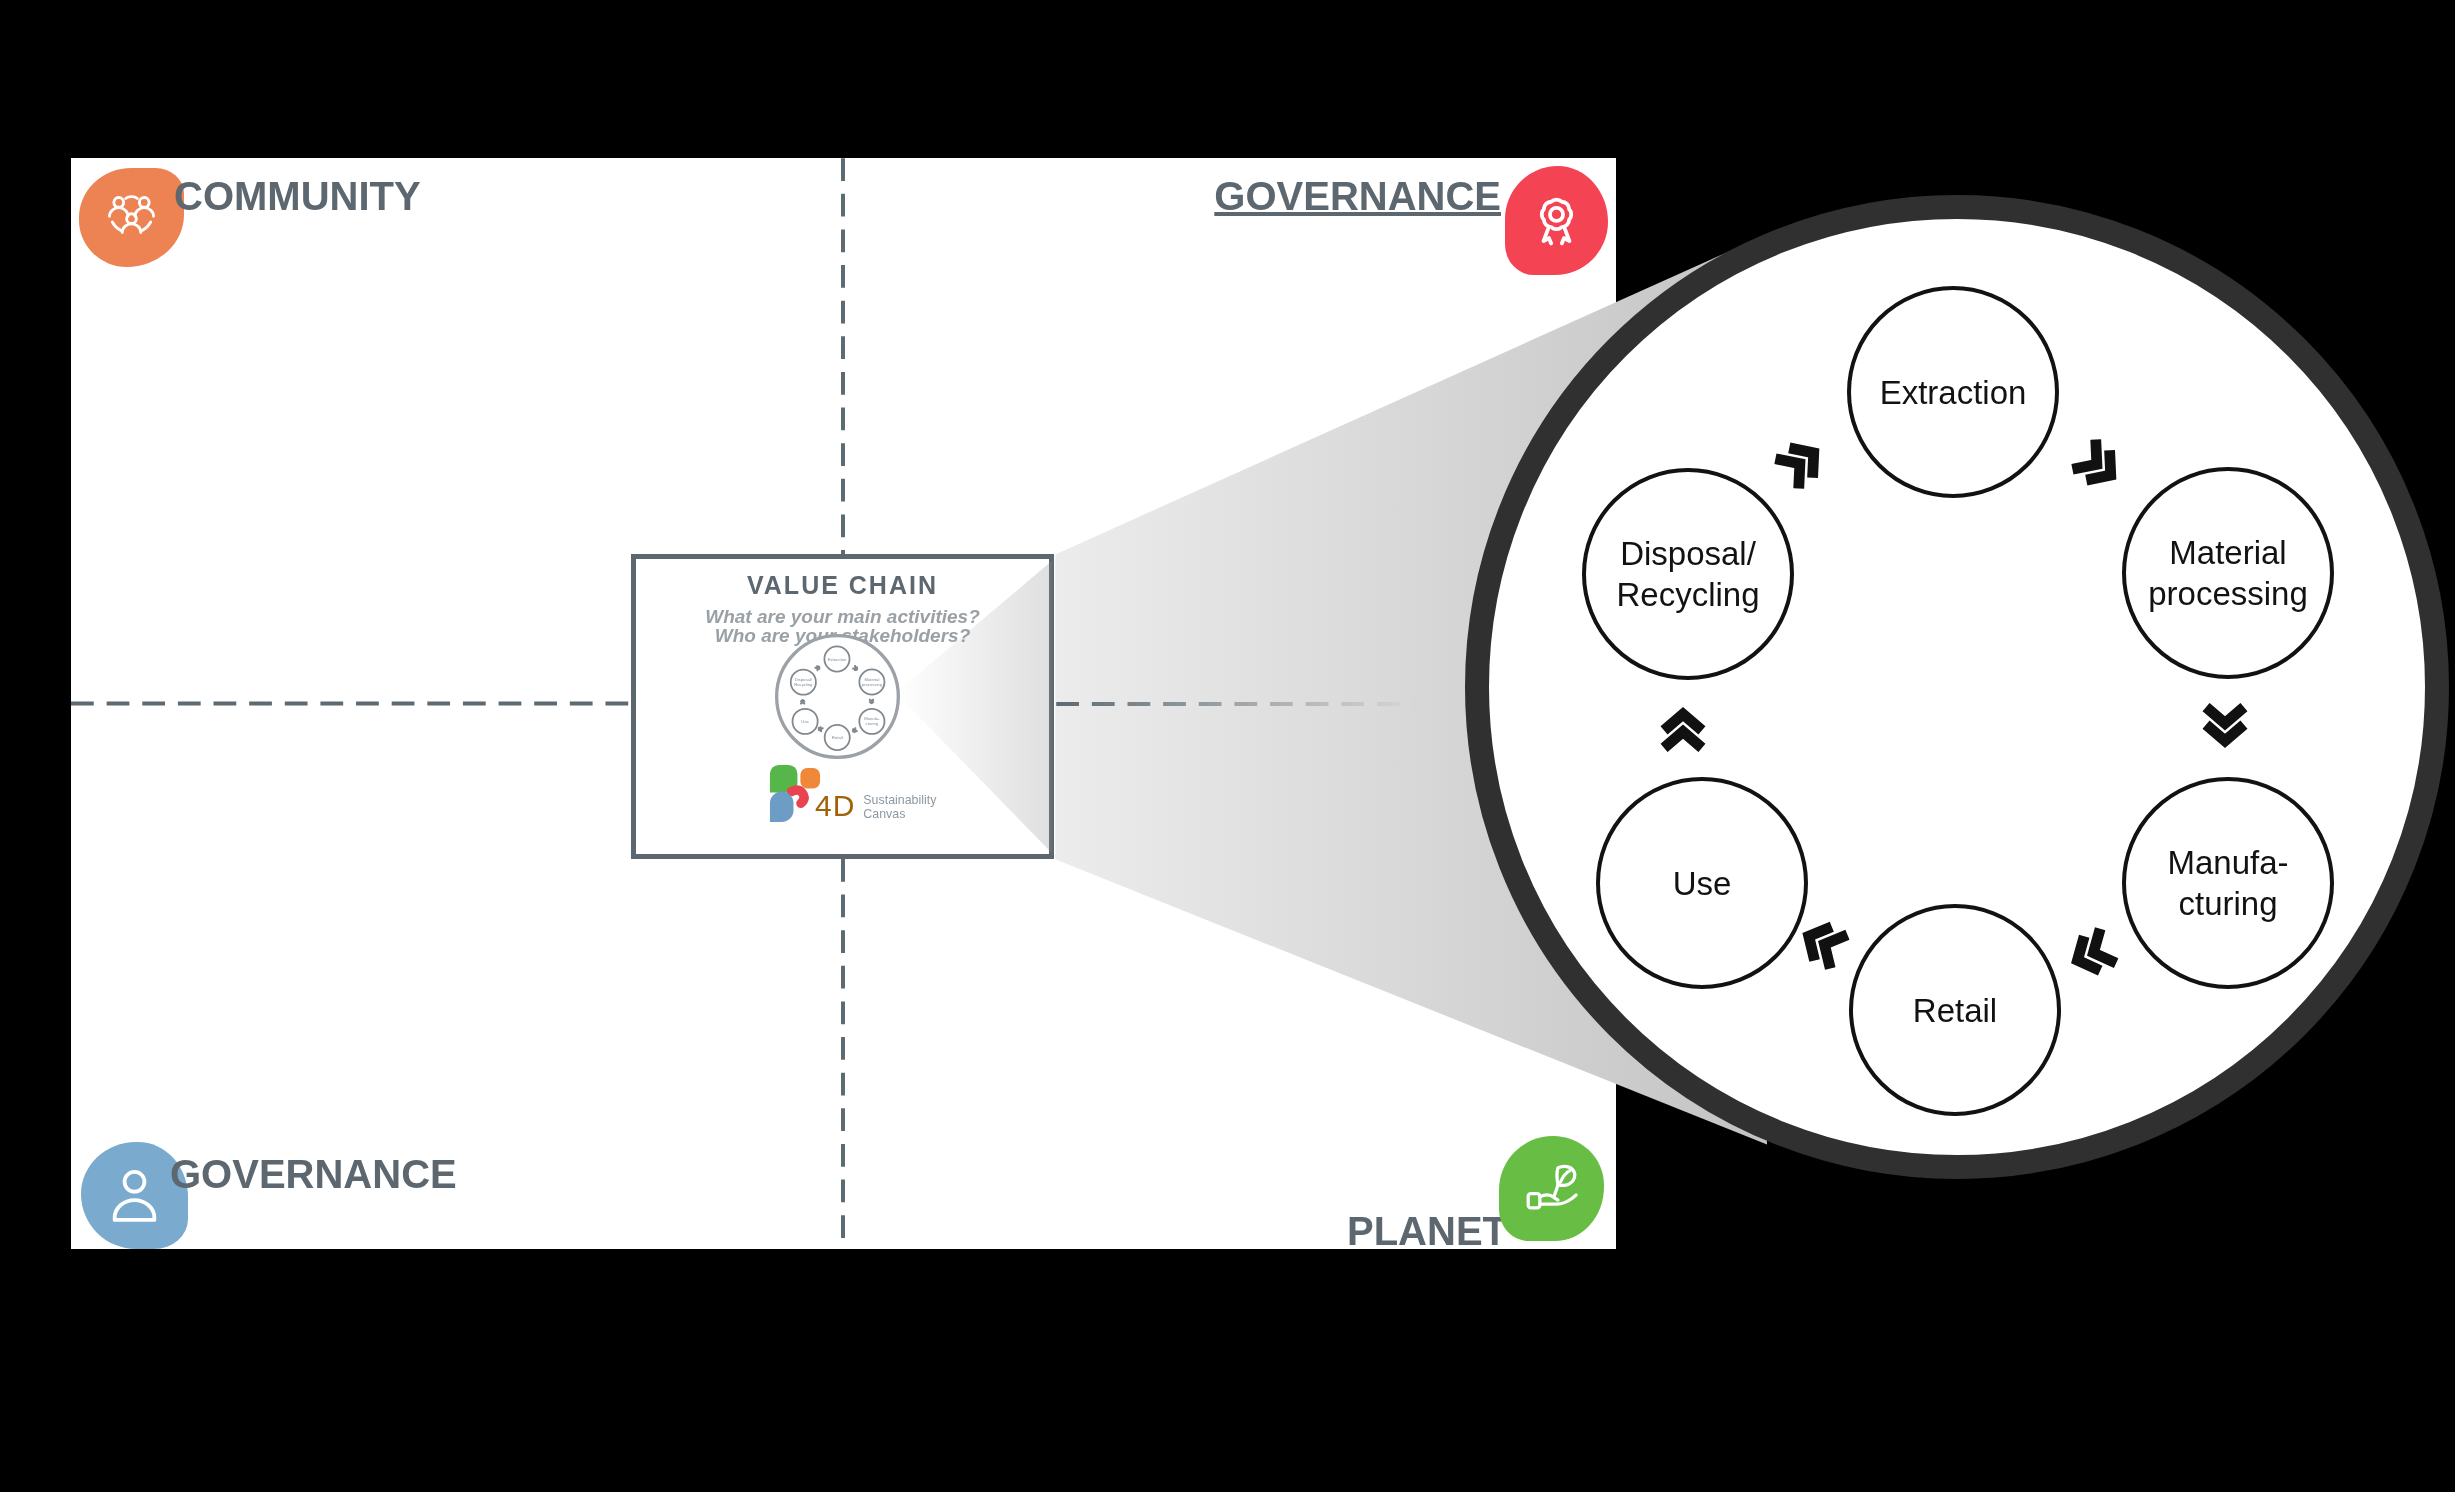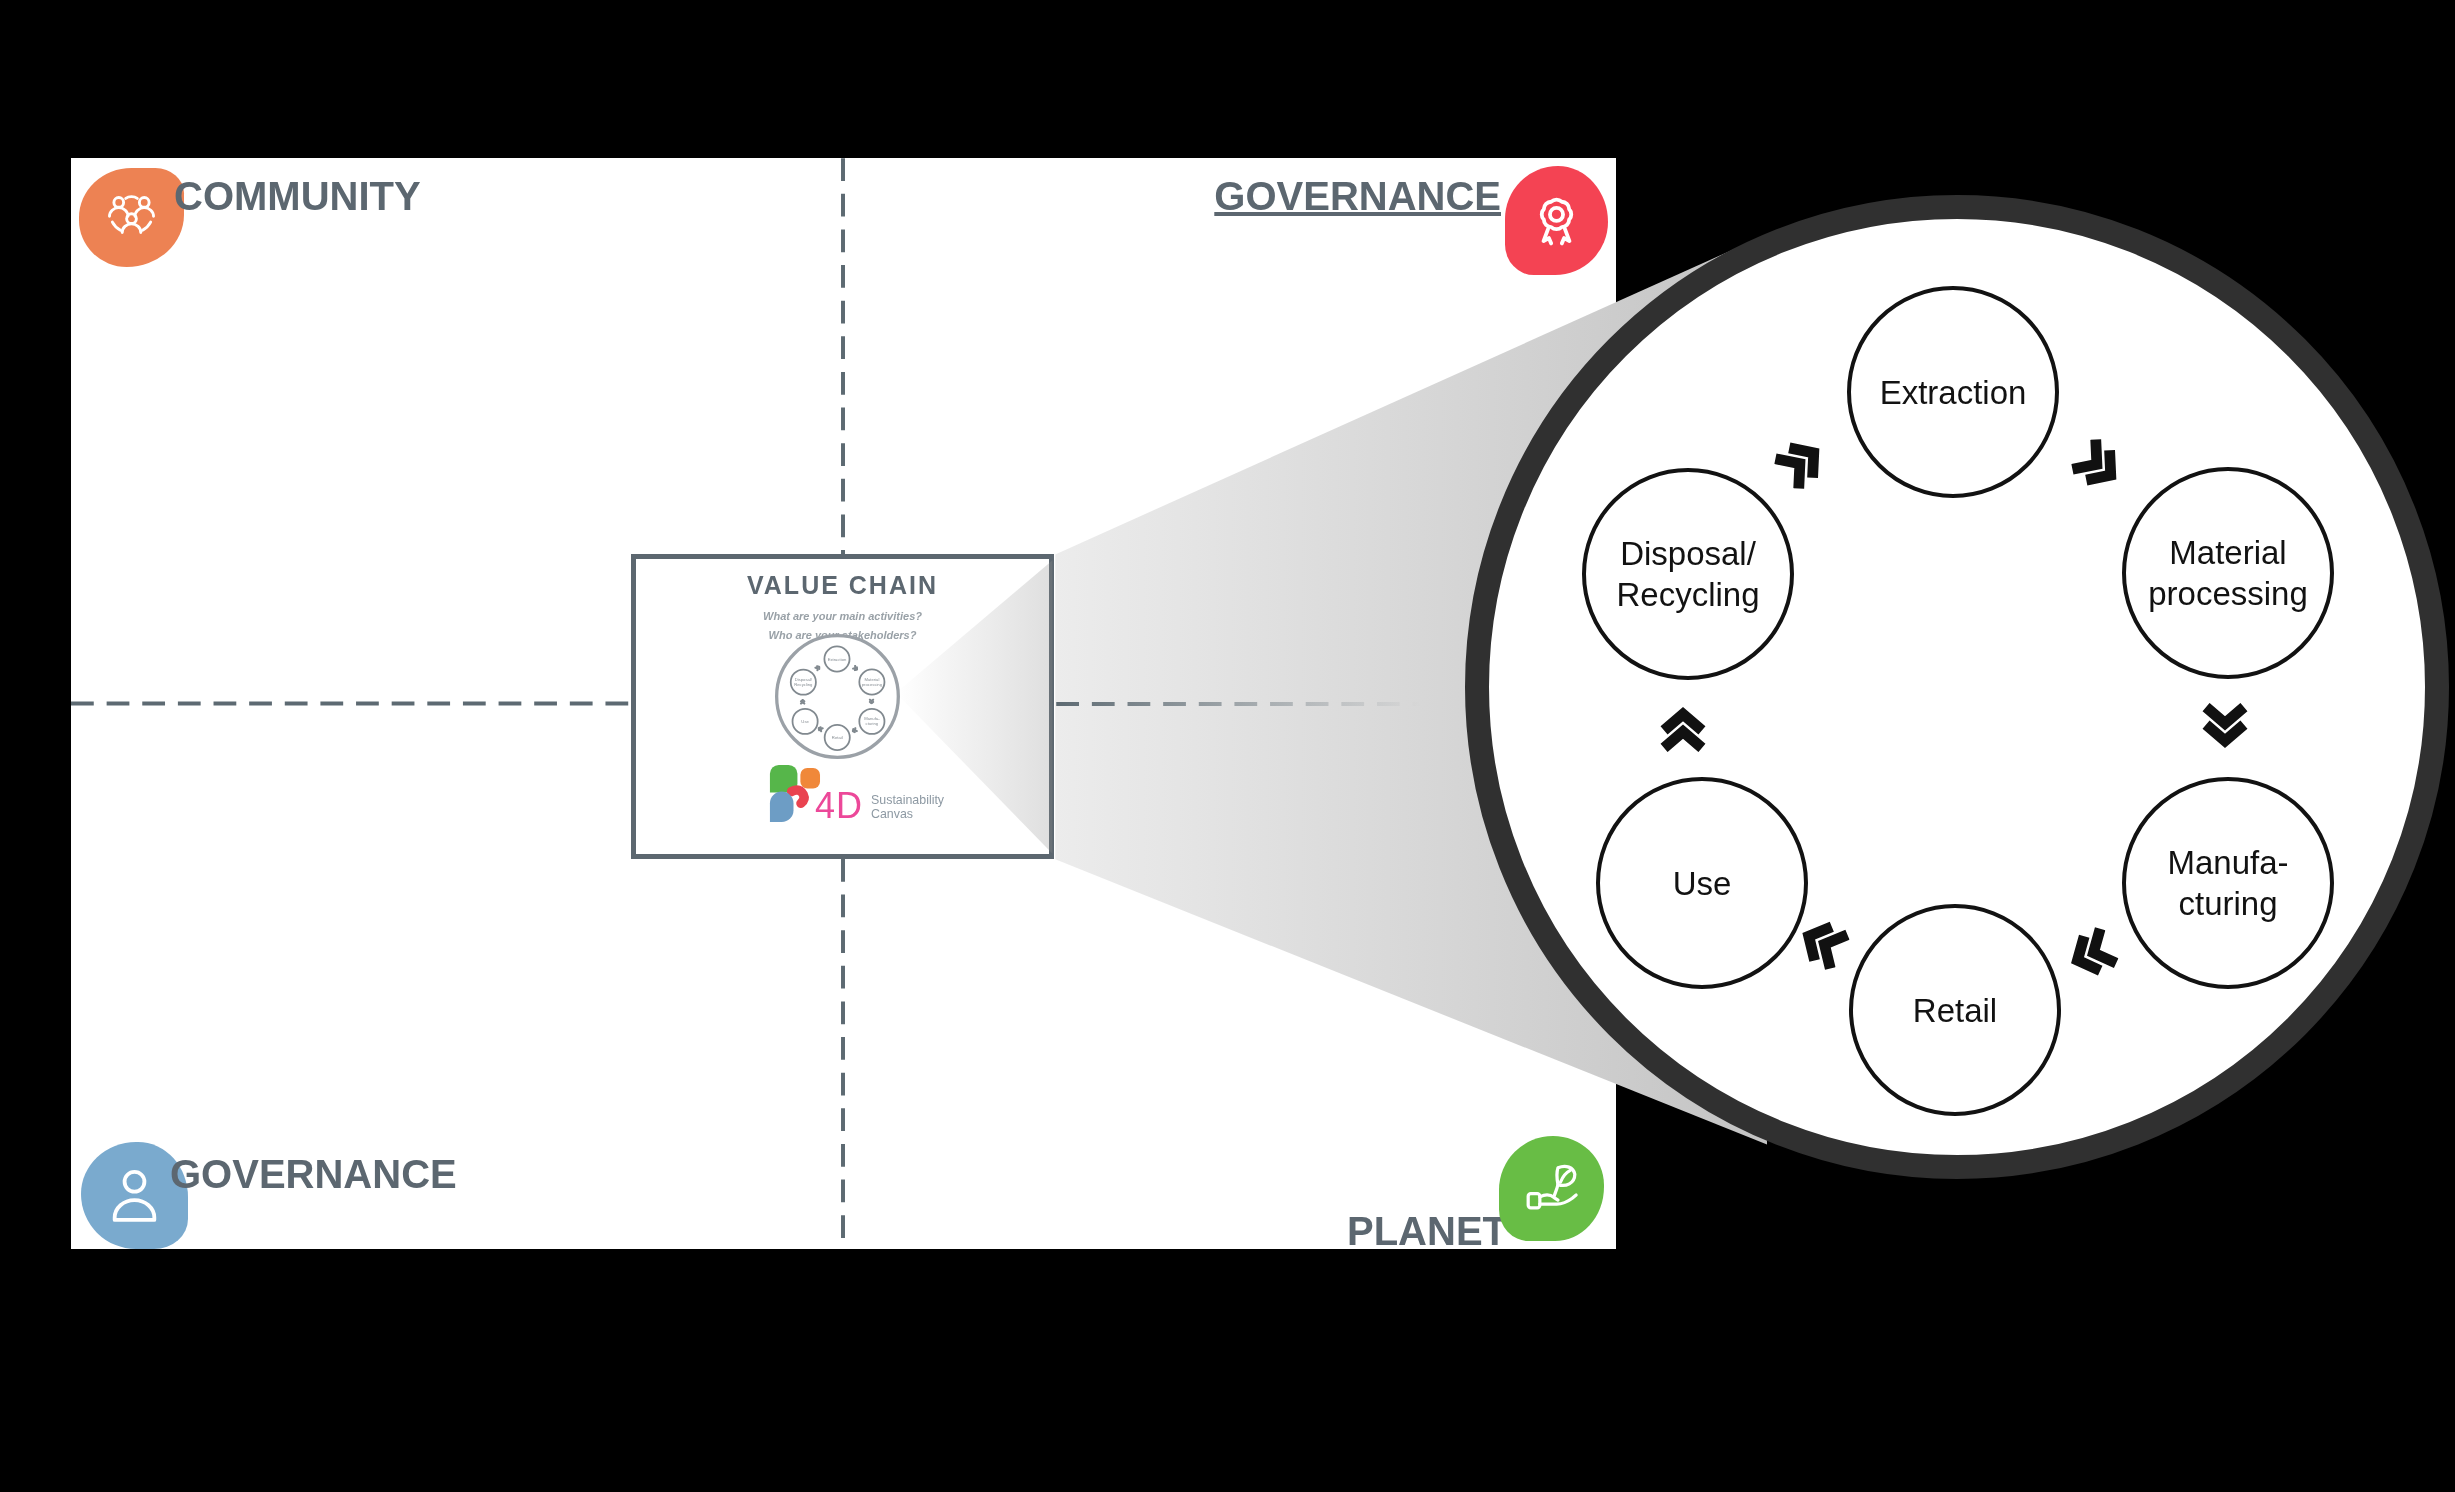--- a/index.html
+++ b/index.html
@@ -16,26 +16,26 @@
   .blob-community{left:8px;top:10px;width:105px;height:99px;border-radius:55% 30% 60% 50%/55% 28% 58% 52%;}
   .blob-governance{right:8px;top:8px;width:103px;height:109px;border-radius:55% 52% 55% 30%/52% 55% 52% 30%;}
   .blob-employees{left:10px;top:984px;width:107px;height:107px;border-radius:55% 50% 34% 55%/52% 55% 30% 55%;}
   .blob-planet{right:12px;top:978px;width:105px;height:105px;border-radius:55% 52% 50% 30%/55% 50% 55% 32%;}
   .icon-stroke{stroke:#fff;fill:none;stroke-width:2.5;stroke-linecap:round;stroke-linejoin:round;}
 
   
   .value-box{position:absolute;left:560px;top:396px;width:423px;height:305px;background:#fff;
     border:5px solid #5c6770;box-sizing:border-box;text-align:center;}
   .value-title{margin-top:12px;font-size:25px;font-weight:bold;letter-spacing:2px;color:#5c6770;}
-  .value-sub{font-size:11px;font-style:italic;font-weight:bold;color:#99a1a7;line-height:19px;}
+  .value-sub{font-size:19px;font-style:italic;font-weight:bold;color:#99a1a7;line-height:19px;}
   .value-sub.first{margin-top:7px;}
 
   
   .logo{position:absolute;left:695px;top:606px;display:flex;align-items:flex-end;}
-  .logo-4d{font-size:36px;color:#ec4899;letter-spacing:1px;margin-left:-6px;line-height:34px;text-align:center;}
+  .logo-4d{font-size:30px;color:#a16207;letter-spacing:1px;margin-left:-6px;line-height:34px;text-align:center;}
   .logo-text{margin-left:8px;font-size:12.4px;line-height:14px;color:#8d99a3;text-align:left;padding-bottom:2px;}
 
   
   .beam-svg{position:absolute;left:0;top:0;z-index:5;pointer-events:none;}
 
   .diagram{position:absolute;z-index:6;}
   .diagram.big{left:1465px;top:195px;width:984px;height:984px;}
   .ring{position:absolute;left:0;top:0;width:984px;height:984px;border:24px solid #303030;
     background:#fff;border-radius:50%;box-sizing:border-box;}
   .node{position:absolute;width:212px;height:212px;border:4px solid #121212;border-radius:50%;

